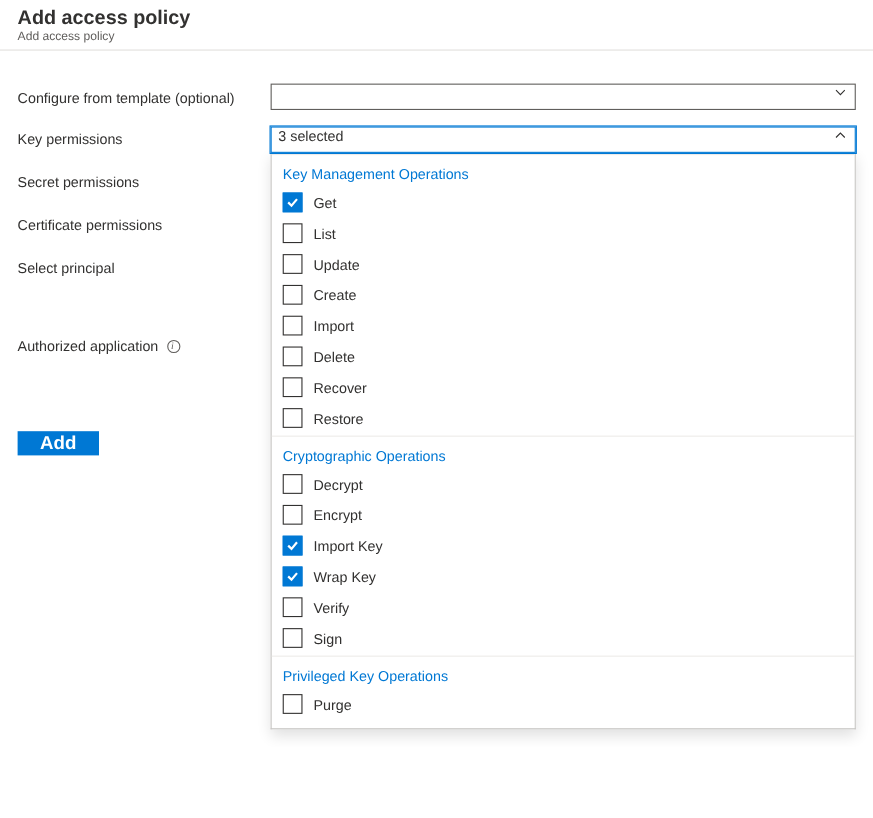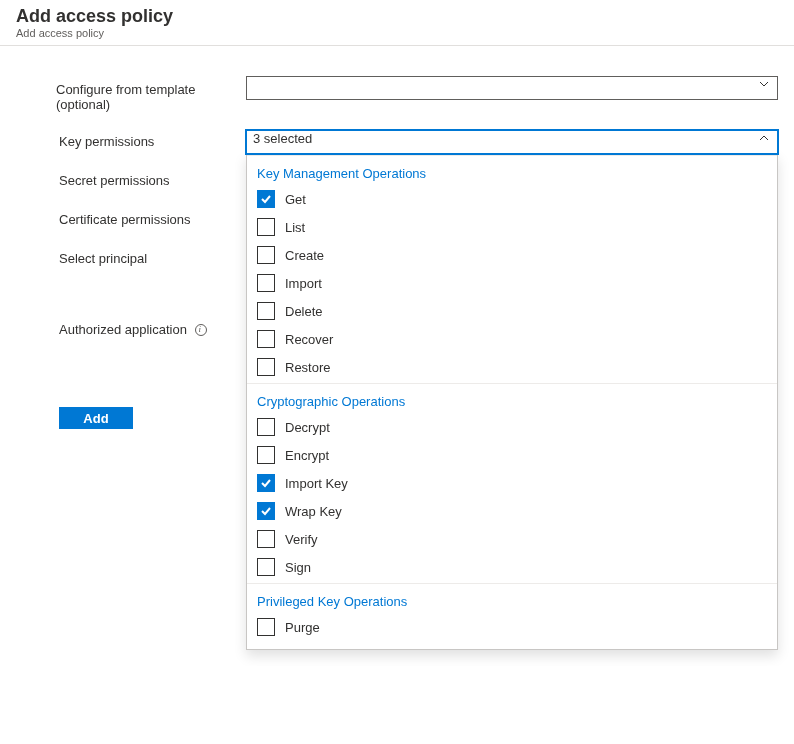--- a/index.html
+++ b/index.html
@@ -113,21 +113,21 @@
     padding-top: 6px;
     padding-bottom: 18px;
   }
   .auth-app {
     padding-top: 36px;
   }
   .btn-add {
     background: #0078d4;
     color: #fff;
     border: none;
-    font-size: 13px;
+    font-size: 17px;
     font-weight: 600;
     width: 74px;
     height: 22px;
     cursor: pointer;
     margin-top: 70px;
   }
   .info-icon {
     display: inline-block;
     width: 12px;
     height: 12px;
@@ -145,31 +145,30 @@
     left: 3px;
     top: -1px;
     font-style: italic;
     font-family: serif;
   }
   .left-stack {
     grid-column: 1;
     grid-row: 2 / 20;
     display: flex;
     flex-direction: column;
-    margin-left: 43px;
   }
   .right-key {
     grid-column: 2;
     grid-row: 2;
   }
   .right-dd {
     grid-column: 2;
     grid-row: 3;
   }
-  .left-template { grid-column:1; grid-row:1;margin-left:40px; }
+  .left-template { grid-column:1; grid-row:1; }
   .right-template { grid-column:2; grid-row:1; margin-bottom: 14px;}
   .lbl-line { padding-bottom: 20px; padding-top: 4px;}
 </style>
 </head>
 <body>
 
 <div class="header">
   <h1>Add access policy</h1>
   <div class="sub">Add access policy</div>
 </div>
@@ -221,20 +220,24 @@
           </svg>
         </span>
         <span>Get</span>
       </div>
       <div class="dd-row">
         <span class="cb"></span>
         <span>List</span>
       </div>
       <div class="dd-row">
         <span class="cb"></span>
+        <span>Update</span>
+      </div>
+      <div class="dd-row">
+        <span class="cb"></span>
         <span>Create</span>
       </div>
       <div class="dd-row">
         <span class="cb"></span>
         <span>Import</span>
       </div>
       <div class="dd-row">
         <span class="cb"></span>
         <span>Delete</span>
       </div>

